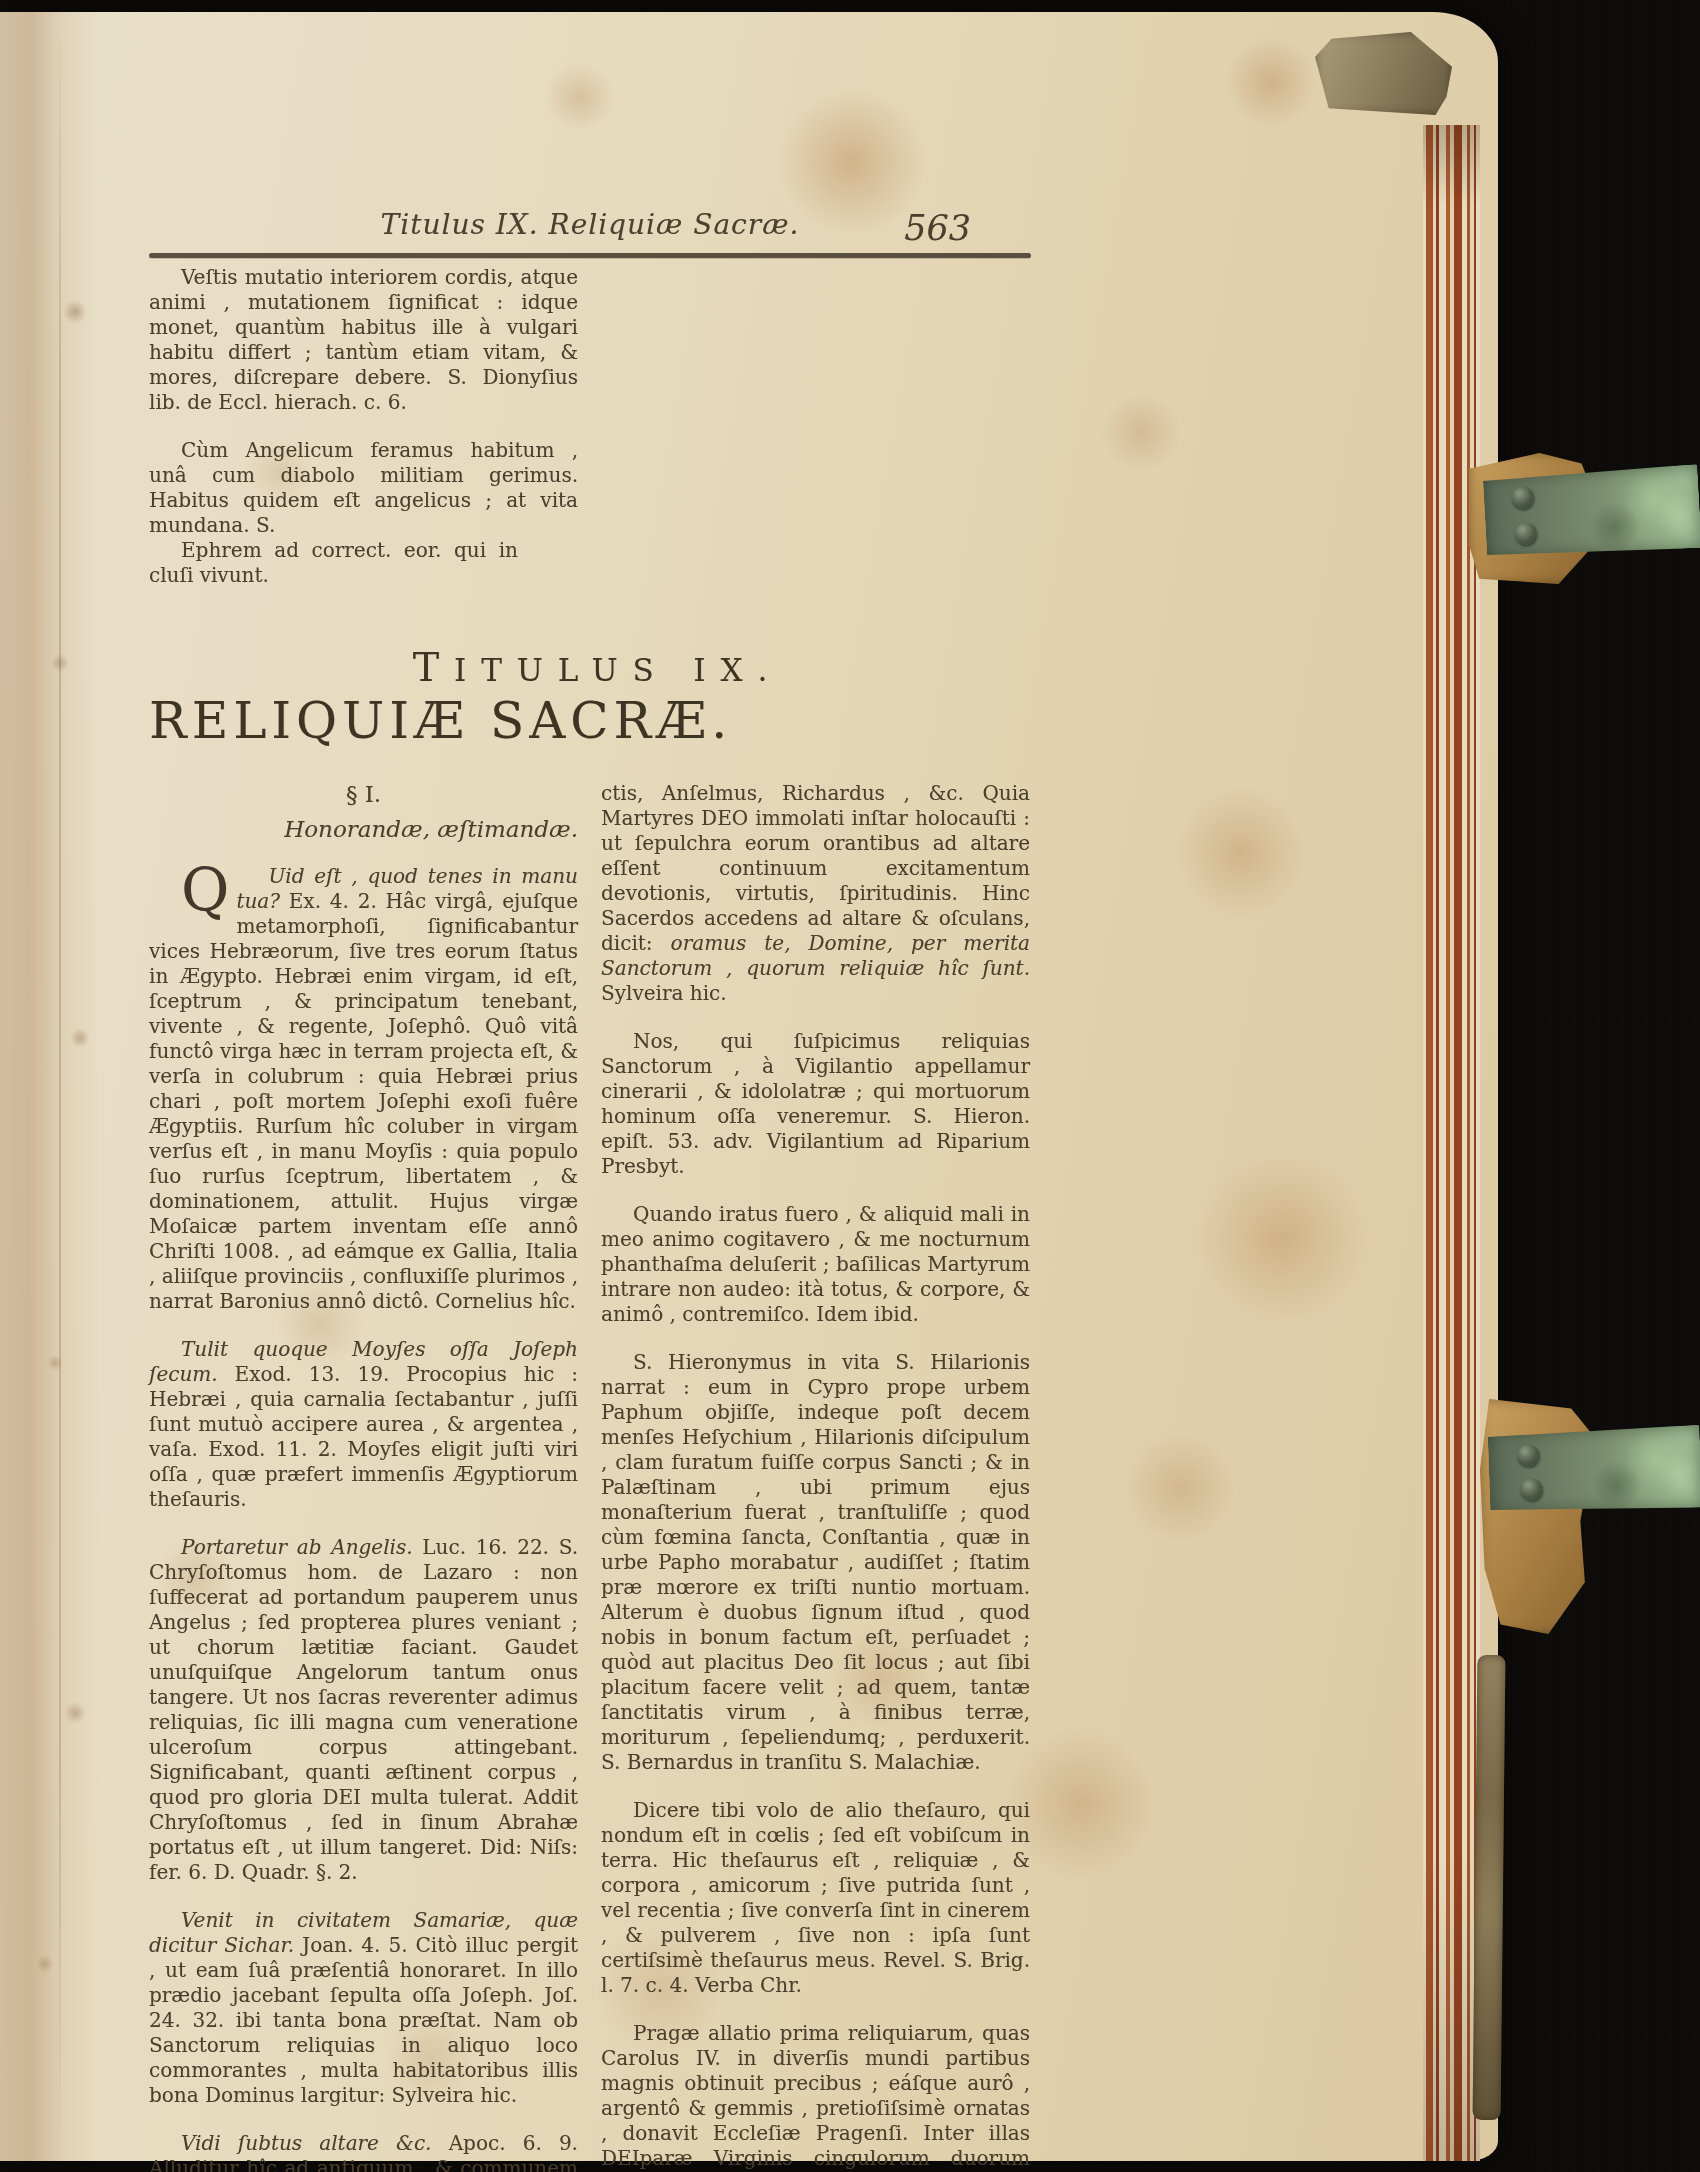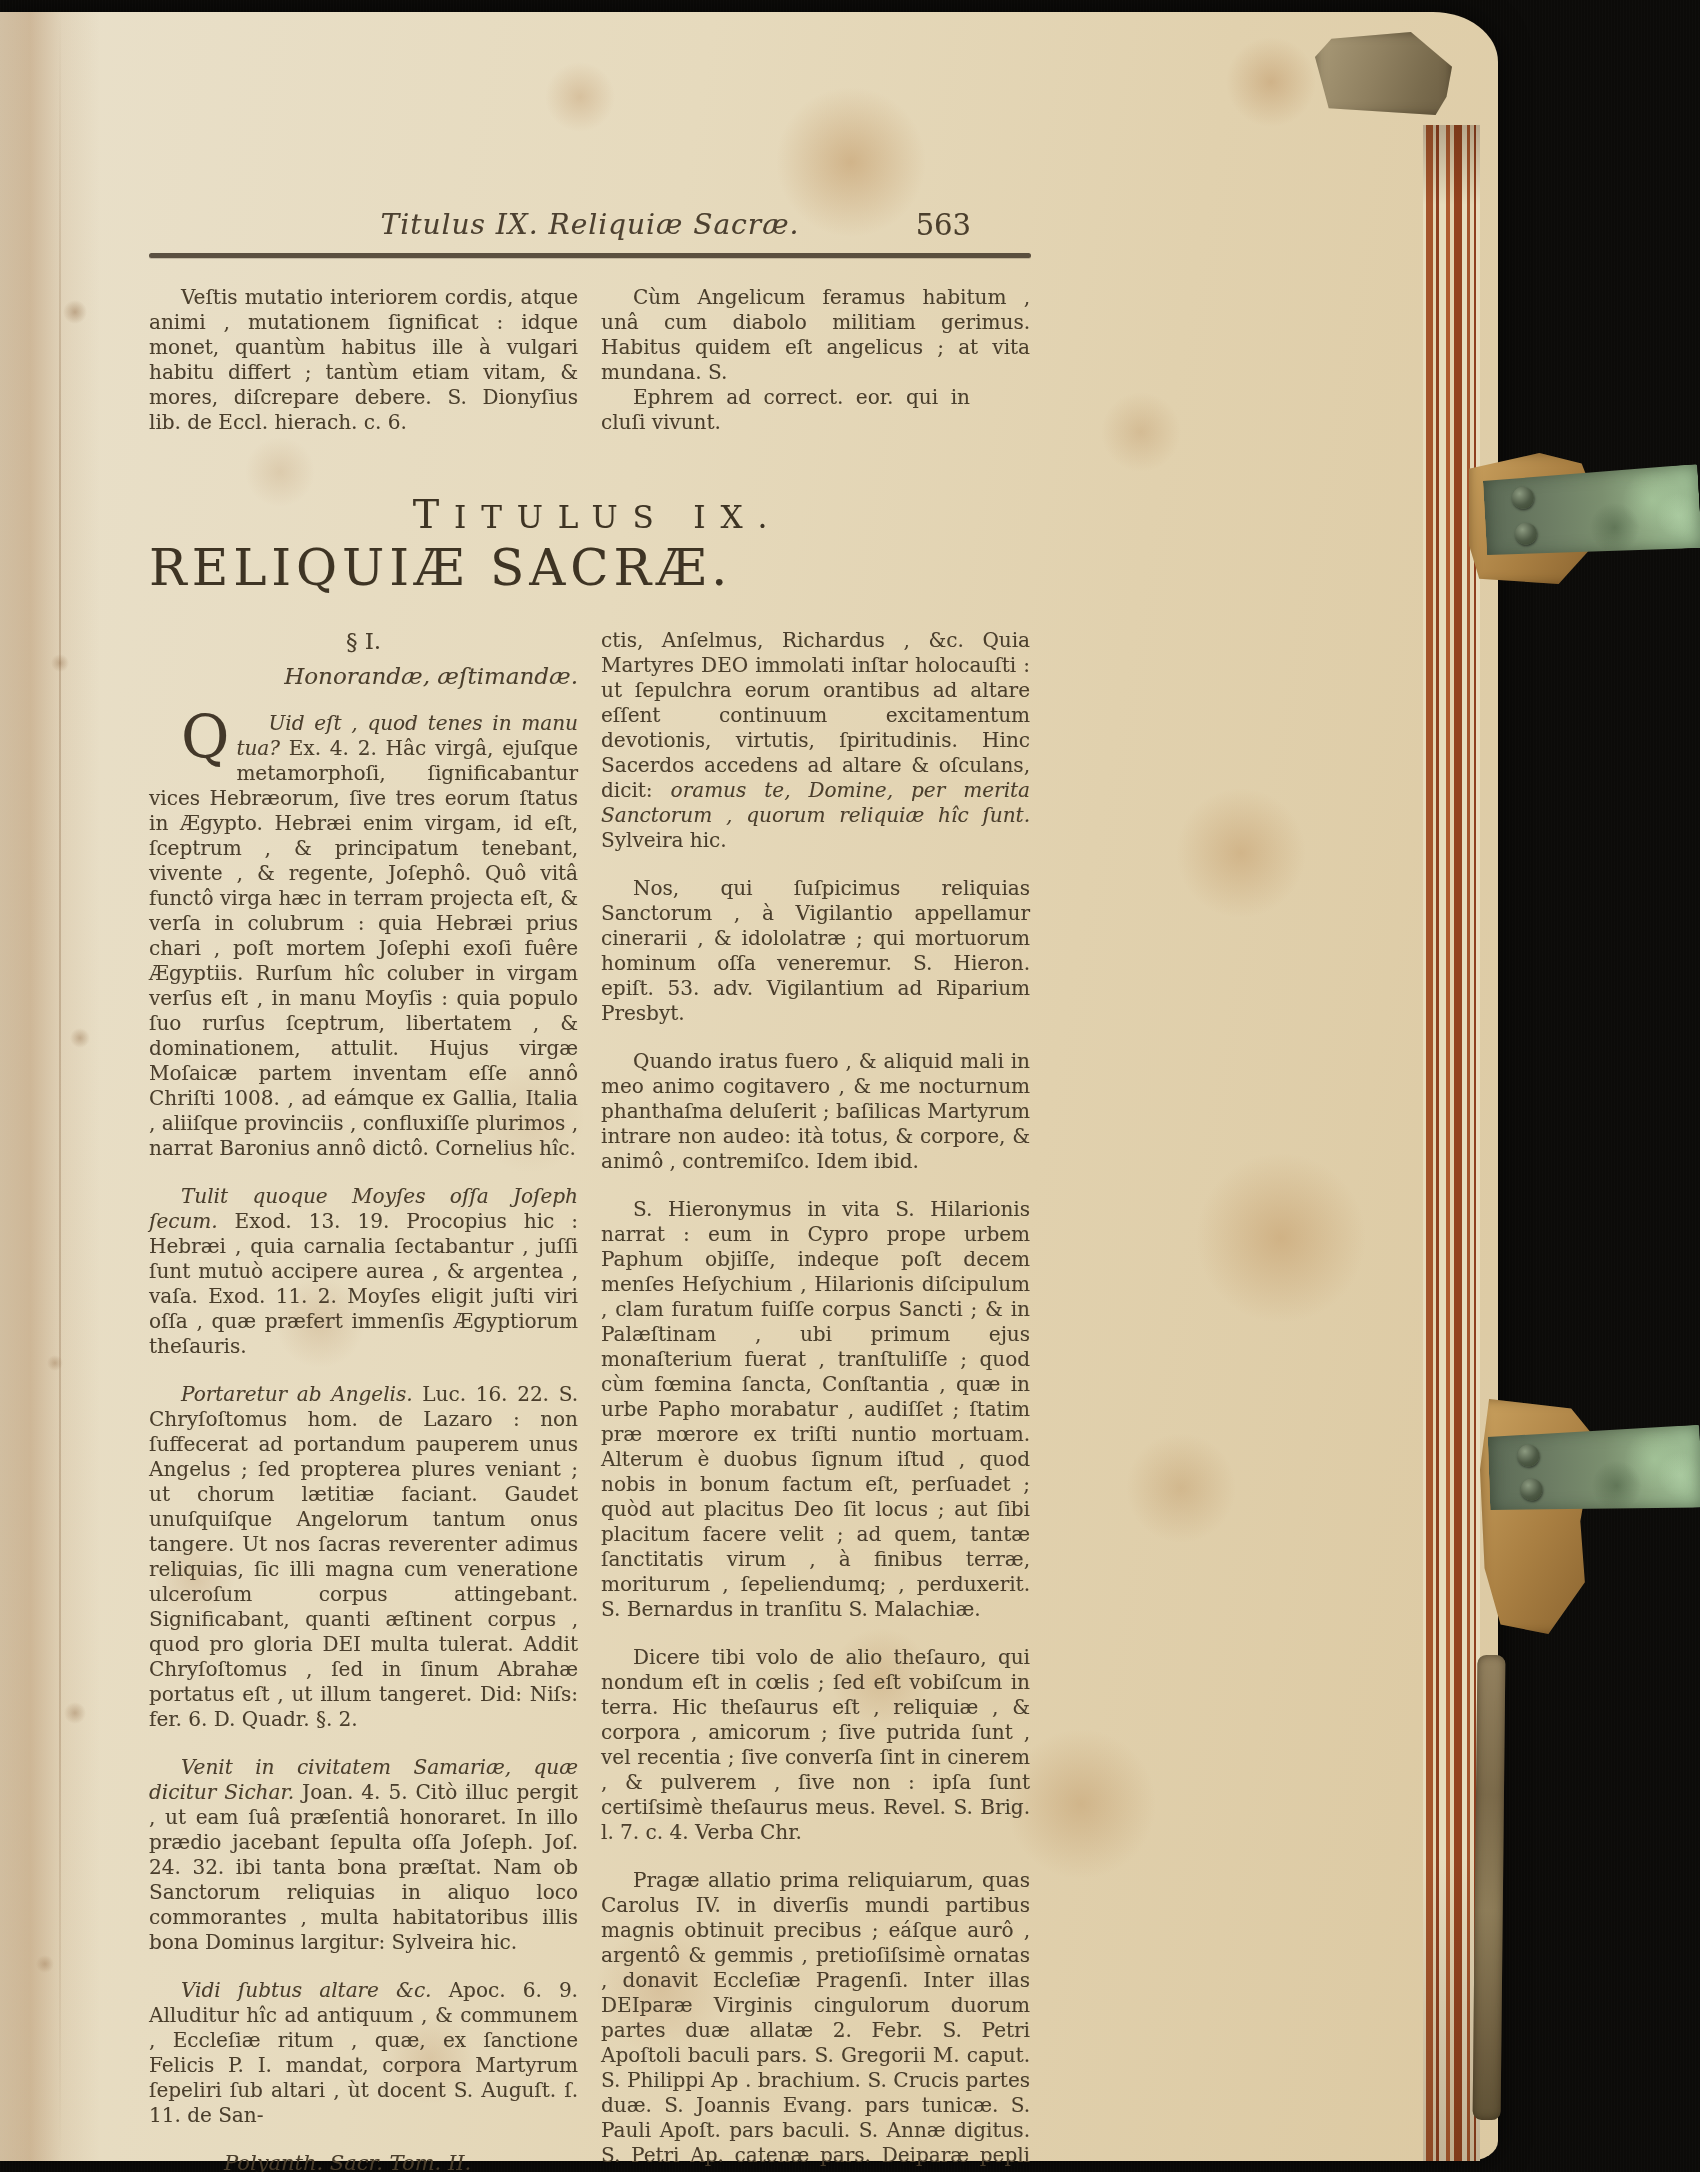--- a/index.html
+++ b/index.html
@@ -85,26 +85,26 @@
     box-shadow:0.5px 1.5px 2.5px rgba(0,0,0,0.5);}
   .m1 .rivet.r1{left:27.5px;top:13px;} .m1 .rivet.r2{left:28.5px;top:49px;}
   .m2 .rivet.r1{left:29px;top:14px;} .m2 .rivet.r2{left:30.5px;top:48px;}
 
   
   .textblock{position:absolute;left:149px;top:196px;width:882px;color:#4a3e2c;
     text-shadow:0.3px 0.3px 0 rgba(74,62,44,0.25);}
   .running-row{position:relative;height:38px;}
   .running-head{position:absolute;left:0;right:0;text-align:center;
     font-style:italic;font-size:28px;letter-spacing:1px;color:#4c4030;}
-  .page-number{position:absolute;right:60px;top:0;font-size:29px;}
+  .page-number{position:absolute;right:60px;top:0;font-style:italic;font-size:35px;}
   .head-rule{height:4.5px;margin-top:7px;background:#43382a;opacity:0.85;border-radius:2.5px;
     box-shadow:0 1px 0 rgba(67,56,42,0.25);}
 
   .cols{display:flex;gap:23px;}
-  .cols-top{margin-top:27px;}
+  .cols-top{margin-top:7px;flex-direction:column;}
   .cols-main{margin-top:31px;}
   .col{width:429px;}
 
   p.body{margin:0 0 23px 0;font-size:20px;line-height:25px;text-align:justify;text-indent:32px;}
   p.intro{margin-bottom:0;}
   .indent0{text-indent:45px;}
   .centered-tail{text-align:center;text-indent:0;width:86%;margin:0 auto;}
   .italic{font-style:italic;}
 
   .title-kicker{margin-top:33px;text-align:center;font-size:31px;letter-spacing:0.48em;

